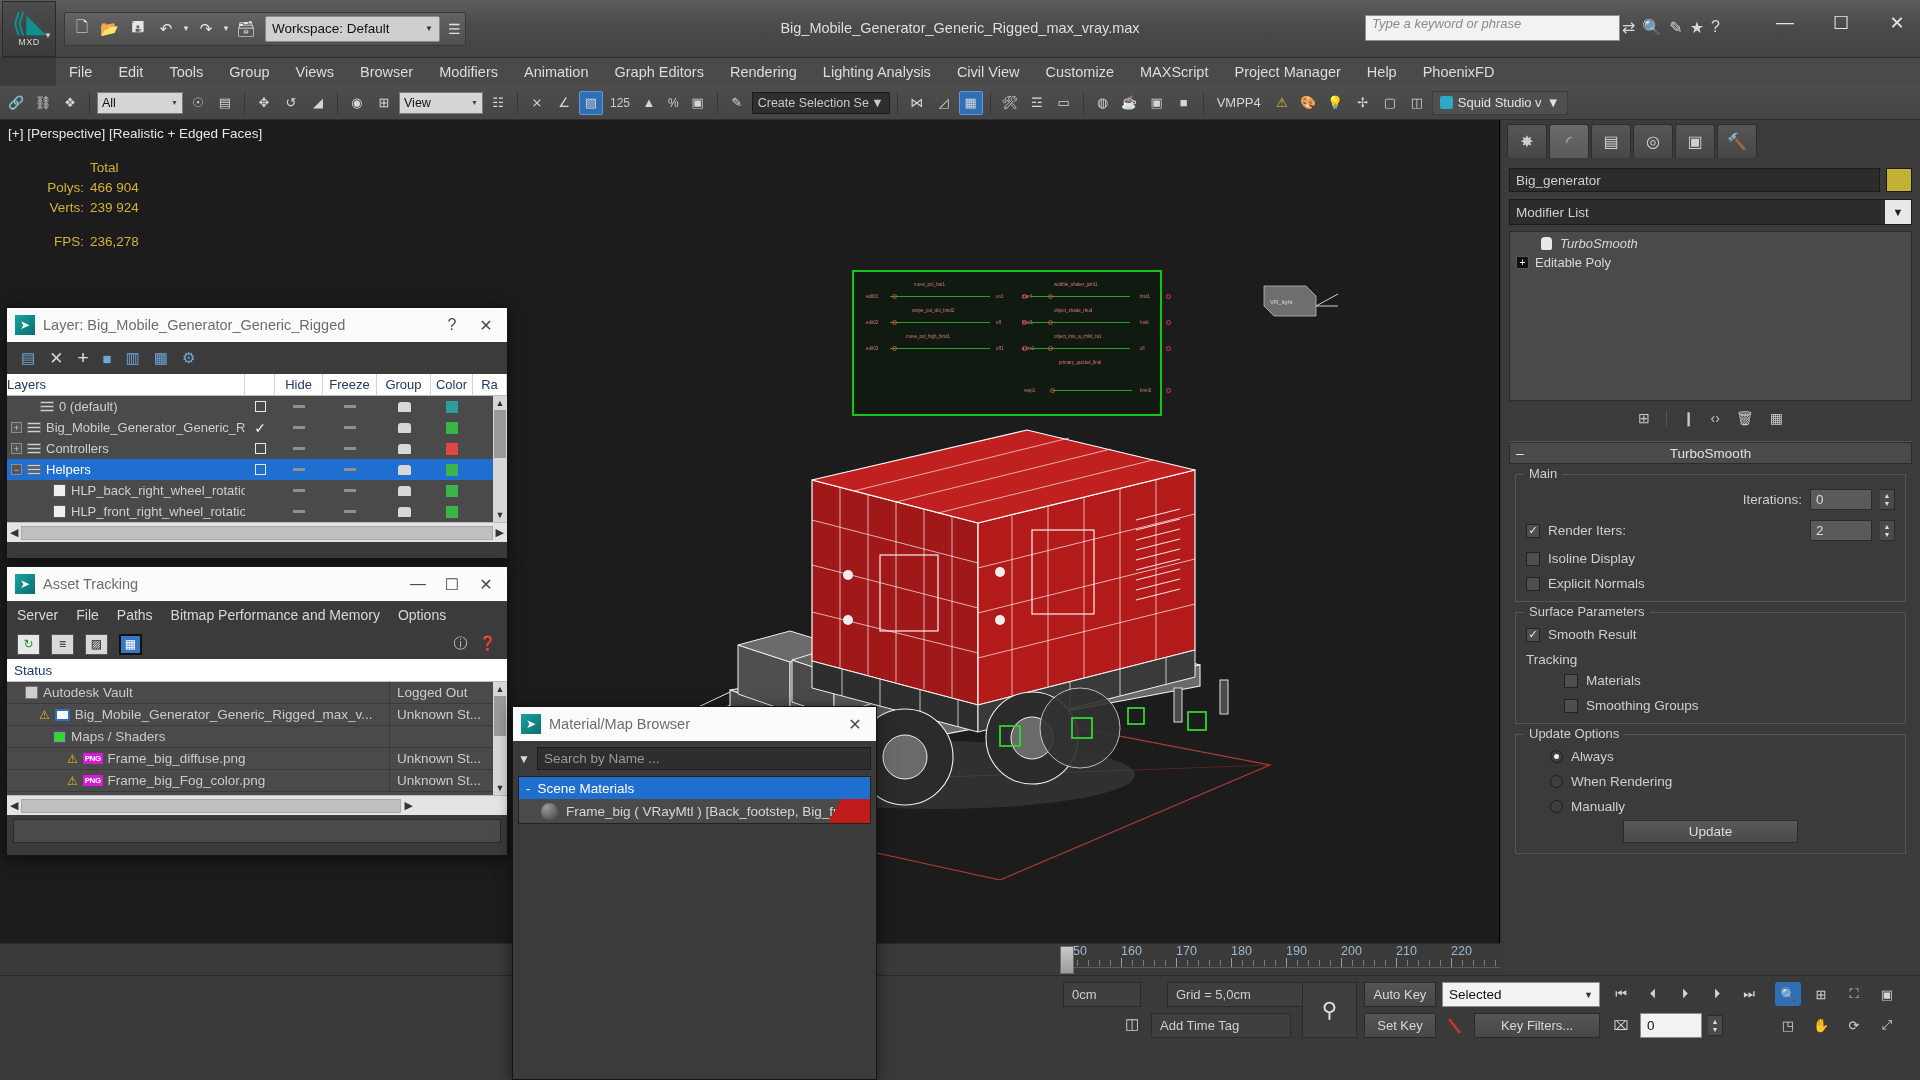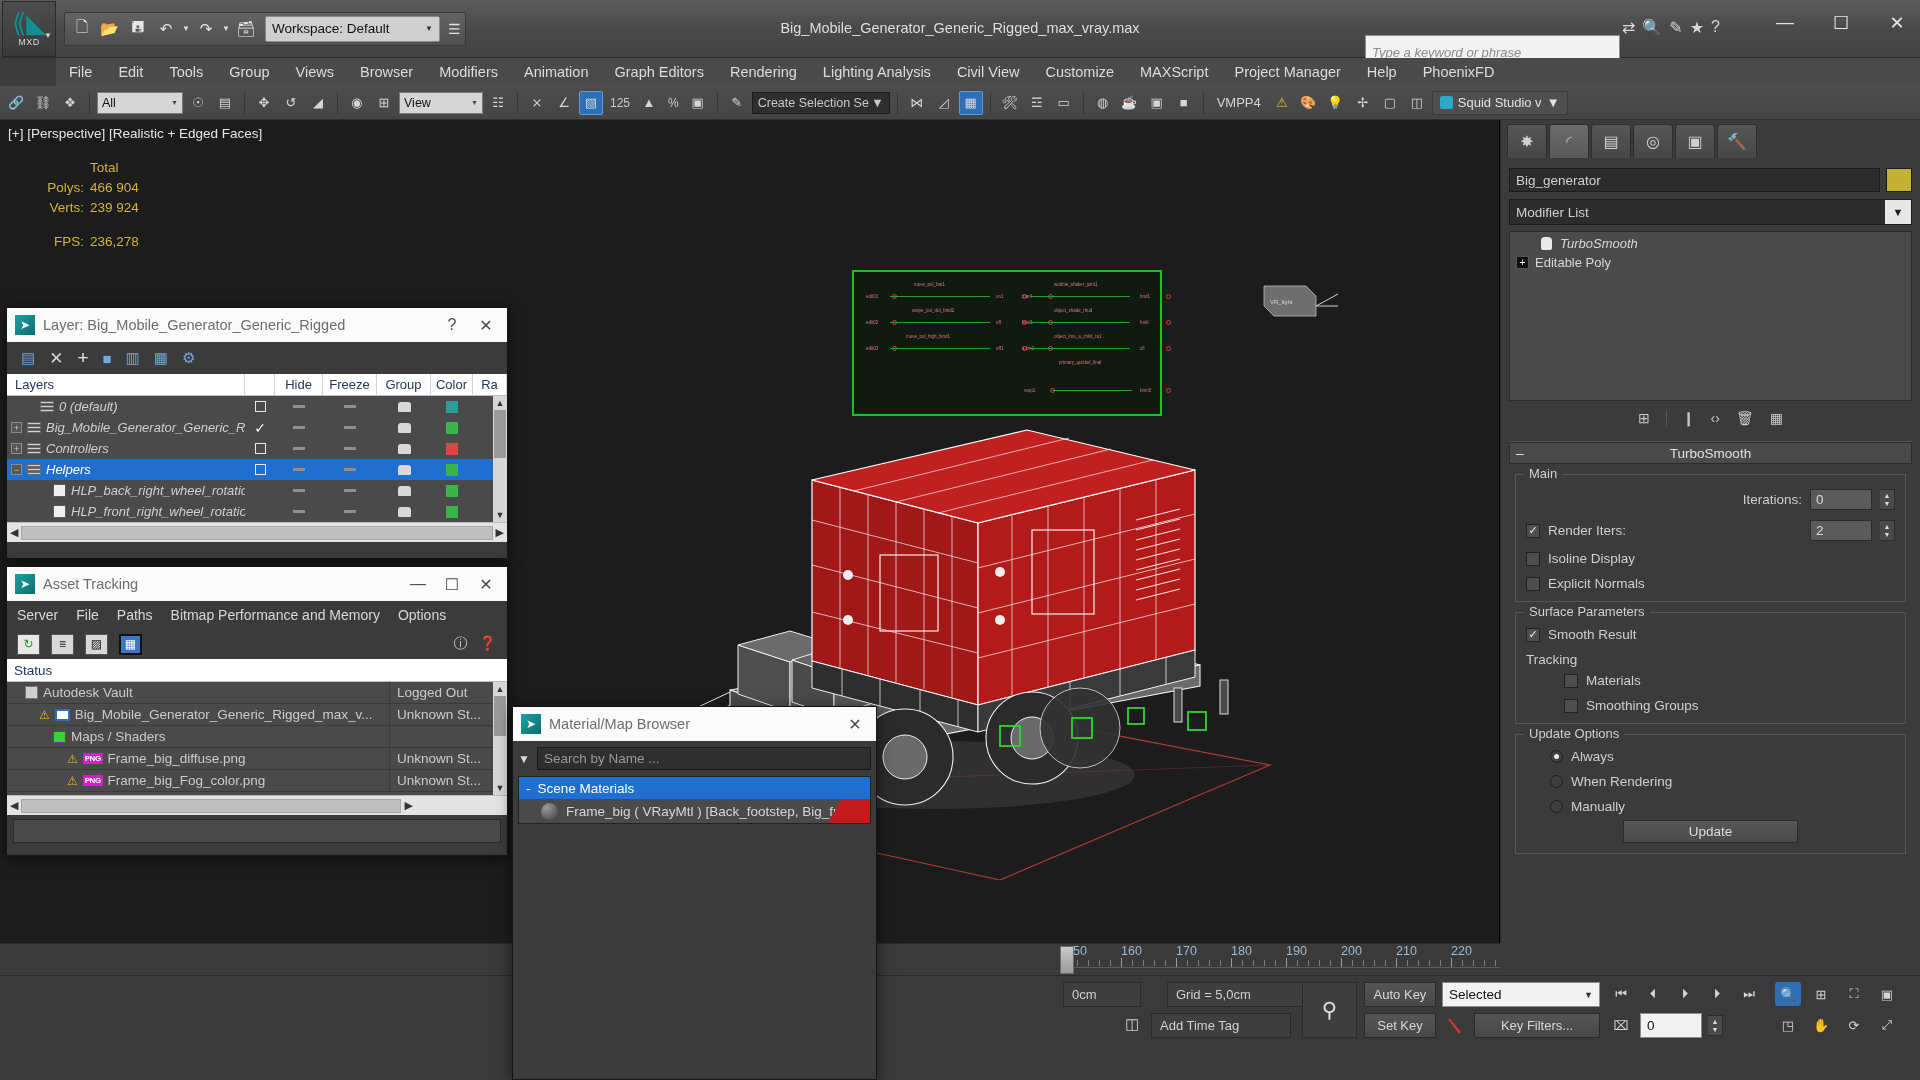--- a/index.html
+++ b/index.html
@@ -46,21 +46,21 @@
   }
   .workspace .ws-caret { font-size:8px; color:#333; }
   .ws-menu { color:#e0e0e0; font-size:14px; margin-left:6px; }
   .doctitle {
     position:absolute; left:0; right:0; text-align:center; color:#dedede;
     font-size:14.5px; pointer-events:none; top:20px;
   }
   .searchbox {
     position:absolute; right:300px; top:15px; width:255px; height:26px;
     background:#f2f2f2; border:1px solid #8e8e8e; color:#8a8a8a;
-    font-size:13px; font-style:italic; display:flex; align-items:flex-end; padding:0 6px;margin-top:20px;
+    font-size:13px; font-style:italic; display:flex; align-items:flex-start; padding:0 6px;
   }
   .tb-icons { position:absolute; right:200px; top:18px; display:flex; gap:7px; color:#d8d8d8; font-size:16px; }
   .winbtns { position:absolute; right:8px; top:12px; display:flex; gap:26px; color:#e5e5e5; font-size:18px; }
   .winbtns span { width:30px; text-align:center; }
 
   
   .menubar {
     position:absolute; left:56px; top:58px; width:1864px; height:28px;
     background:#4a4a4a; display:flex; align-items:center; gap:0;
   }
@@ -242,25 +242,25 @@
   
   #layerDlg { left:6px; top:307px; width:502px; height:252px; }
   .layer-tools { height:32px; display:flex; align-items:center; gap:14px; padding:0 14px; background:#3b3b3b;}
   .layer-tools .li { font-size:15px; color:#6fa8dc; }
   .layer-tools .li.x { color:#d0d0d0; font-size:17px; }
   .layer-tools .li.plus { color:#e2e2e2; font-size:19px; }
   .lt-head {
     display:flex; height:22px; background:#ffffff; color:#1f3864; font-size:13px; border-bottom:1px solid #bdbdbd;
   }
   .lt-head div { display:flex;align-items:center;justify-content:center;border-right:1px solid #d3d3d3;}
-  .lt-head .c-name { flex:1; justify-content:flex-start; padding-left:8px; }
+  .lt-head .c-name { flex:1; justify-content:flex-start; }
   .lt-rows { background:#4a4a4a; height:126px; overflow:hidden; position:relative; }
   .lt-row { display:flex; height:21px; align-items:center; color:#cfcfcf; font-size:13px; }
   .lt-row.sel { background:#1f6fd0; color:#fff; }
-  .lt-row .c-name { flex:1; display:flex; align-items:center; gap:5px; padding-left:6px; overflow:hidden; white-space:nowrap;font-style:italic;}
+  .lt-row .c-name { flex:1; display:flex; align-items:center; gap:5px; padding-left:6px; overflow:hidden; white-space:nowrap;}
   .lt-row .c-cell { display:flex;align-items:center;justify-content:center; }
   .exp { width:11px;height:11px;border:1px solid #8c8c8c;color:#ccc;font-size:9px;
     display:flex;align-items:center;justify-content:center;background:#555;flex:0 0 auto;}
   .exp.ghost{visibility:hidden;}
   .layericon{width:14px;height:12px;flex:0 0 auto;position:relative;}
   .layericon i{position:absolute;left:0;width:14px;height:3px;background:#cfcfcf;border:1px solid #6b6b6b;display:block;}
   .cubeicon{width:13px;height:13px;background:#efefef;border:1px solid #5a5a5a;flex:0 0 auto;}
   .hidebox{width:11px;height:11px;border:1.6px solid #e8e8e8;background:transparent;}
   .dash{width:12px;height:3px;background:#8f8f8f;}
   .teapot{width:13px;height:10px;background:#d8d8d8;border-radius:3px 3px 1px 1px;}

